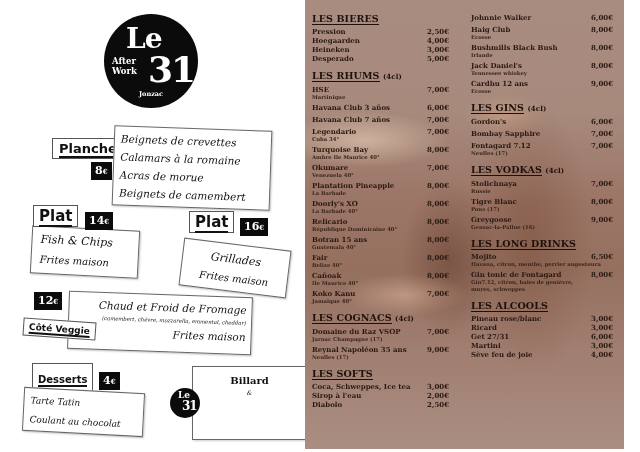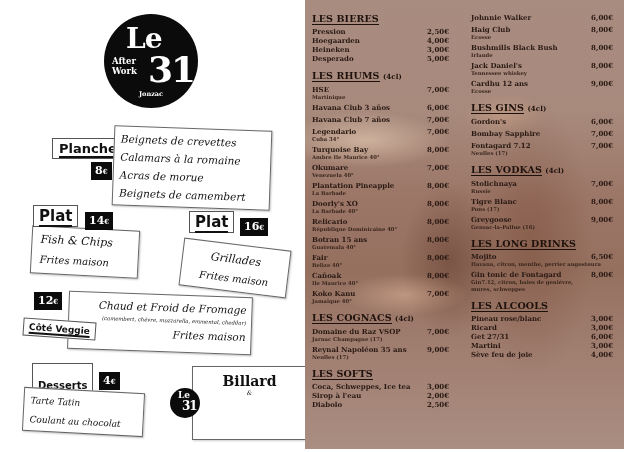--- a/index.html
+++ b/index.html
@@ -100,33 +100,33 @@
   </div>
   <div class="abs card" style="left:68px;top:294px;width:184px;height:58px;padding:3px 5px;text-align:right;transform:rotate(2deg);">
     <span class="line" style="font-size:10.5px;line-height:18px;">Chaud et Froid de Fromage</span>
     <span class="line" style="font-size:5.3px;line-height:9px;">(camembert, chèvre, mozzarella, emmental, cheddar)</span>
     <span class="line" style="font-size:10.5px;line-height:18px;">Frites maison</span>
   </div>
   <div class="abs label-box" style="left:23px;top:320px;font-size:9px;padding:3px 5px;transform:rotate(4deg);">
     <span>Côté Veggie</span>
   </div>
 
-  <div class="abs label-box" style="left:32px;top:363px;font-size:10px;padding:16px 5px;">
+  <div class="abs label-box" style="left:32px;top:363px;font-size:10px;padding:10px 5px;">
     <span>Desserts</span>
   </div>
   <div class="abs price" style="left:99px;top:372px;">
     <span>4</span><small>€</small>
   </div>
   <div class="abs card" style="left:23px;top:390px;width:121px;height:44px;padding:3px 6px;font-size:9px;line-height:19px;transform:rotate(3deg);">
     <span class="line">Tarte Tatin</span>
     <span class="line">Coulant au chocolat</span>
   </div>
 
   <div class="abs" style="left:192px;top:366px;width:115px;height:74px;border:1px solid #666;background:#fff;box-shadow:1px 1px 2px rgba(0,0,0,0.2);font-family:'DejaVu Serif',serif;color:#111;text-align:center;">
-    <div style="font-size:14px;font-weight:bold;margin-top:6px;line-height:16px;">Billard</div>
+    <div style="font-size:10px;font-weight:bold;margin-top:6px;line-height:16px;">Billard</div>
     <div style="font-size:6px;font-style:italic;line-height:8px;">&amp;</div>
   </div>
   <div class="abs" style="left:170px;top:388px;width:30px;height:30px;border-radius:50%;background:#0b0b0b;color:#fff;font-family:'DejaVu Serif',serif;font-weight:bold;">
     <span style="position:absolute;left:8px;top:2px;font-size:9px;">Le</span>
     <span style="position:absolute;left:12px;top:11px;font-size:12px;letter-spacing:-1px;">31</span>
   </div>
 </div>
 
 <div class="right">
 

